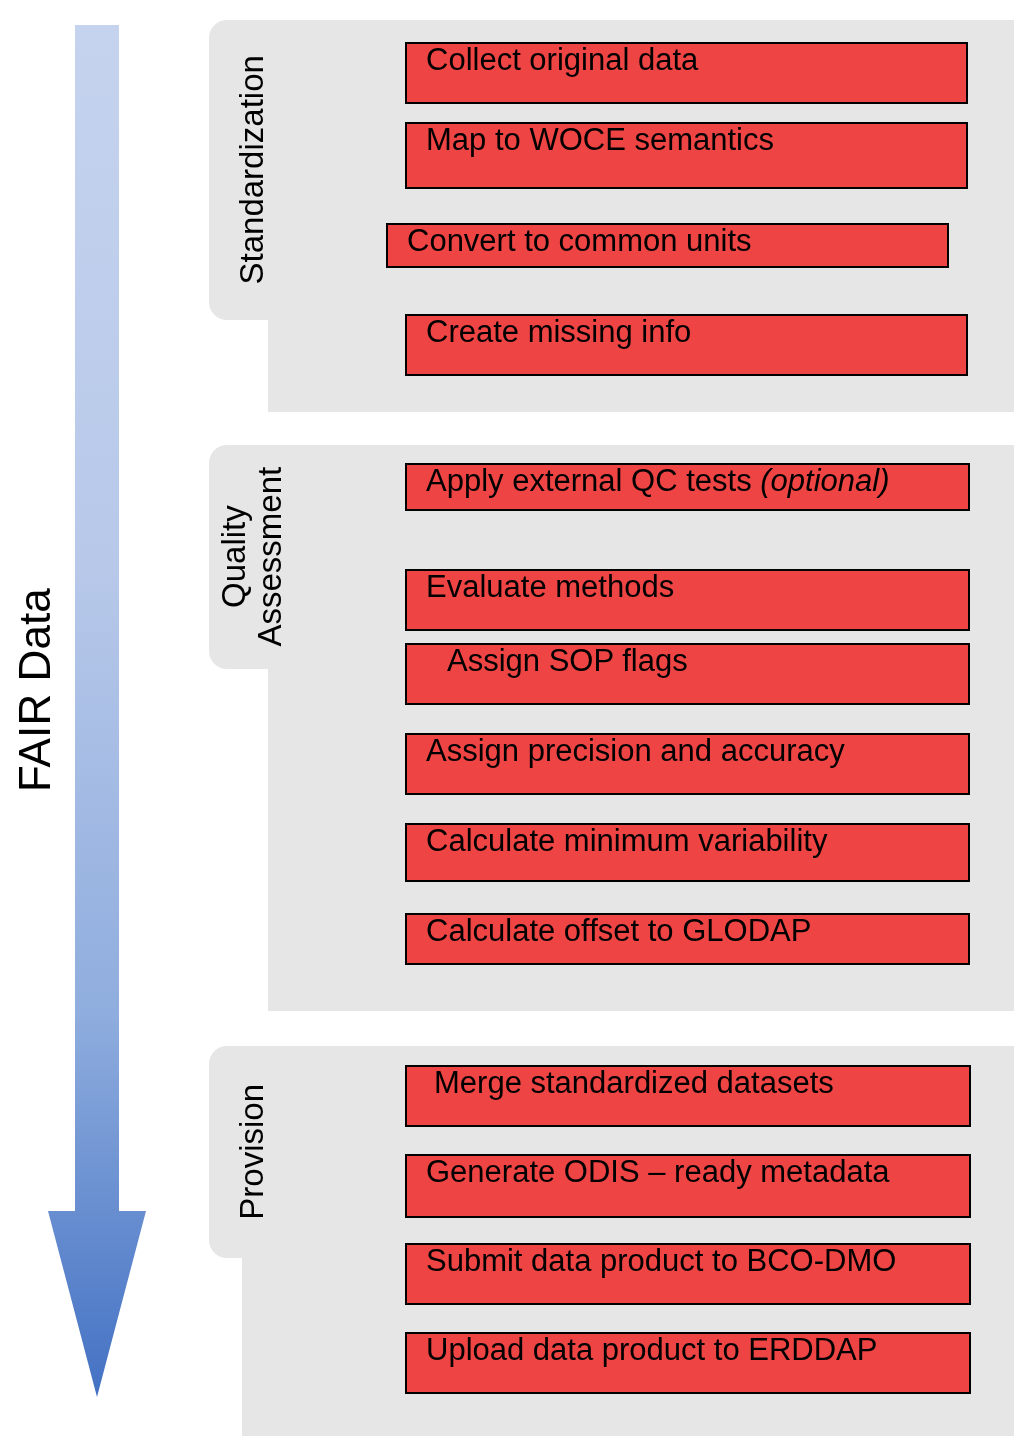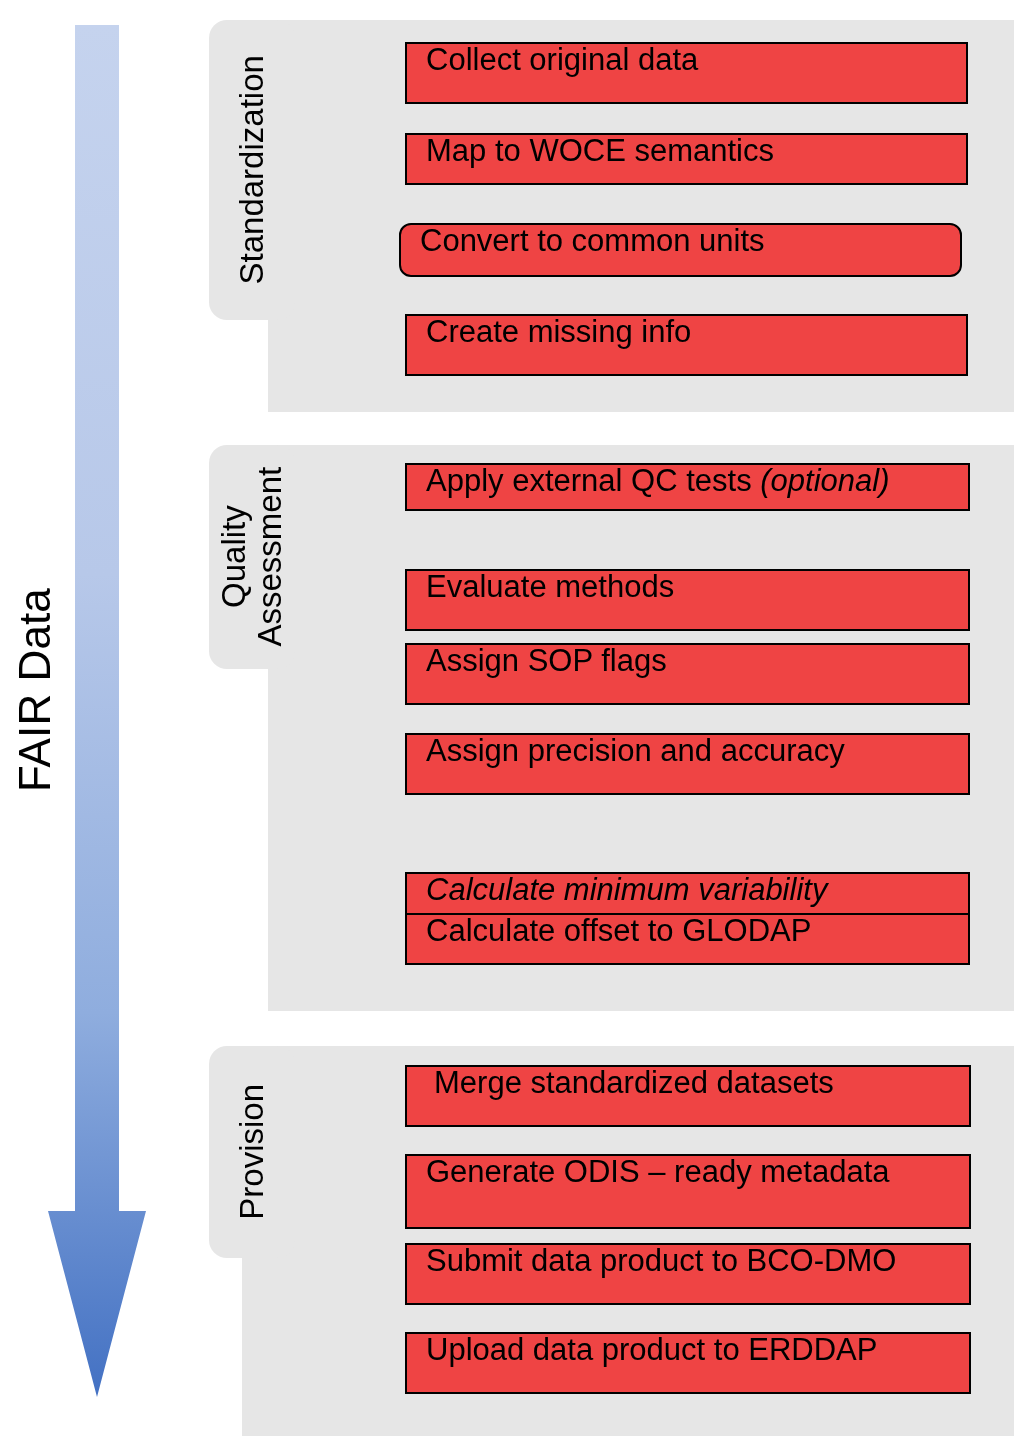--- a/index.html
+++ b/index.html
@@ -126,24 +126,24 @@
     <div class="stage-panel" style="left:268px; top:20px; width:746px; height:392px;"></div>
     <div class="stage-tab" style="left:209px; top:20px; width:86px; height:300px;">
       <div class="stage-tab-text">
         <span>Standardization</span>
       </div>
     </div>
     <div class="steps">
       <div class="step-box" style="left:357px; top:42px; width:563px; height:62px;">
         <span class="step-text">Collect original data</span>
       </div>
-      <div class="step-box" style="left:357px; top:133px; width:563px; height:52px;">
+      <div class="step-box" style="left:357px; top:122px; width:563px; height:67px;">
         <span class="step-text">Map to WOCE semantics</span>
       </div>
-      <div class="step-box" style="left:351px; top:223px; width:563px; height:54px;border-radius:12px;">
+      <div class="step-box" style="left:338px; top:223px; width:563px; height:45px;">
         <span class="step-text">Convert to common  units</span>
       </div>
       <div class="step-box" style="left:357px; top:314px; width:563px; height:62px;">
         <span class="step-text">Create missing info</span>
       </div>
     </div>
   </div>
 
   <div class="stage">
     <div class="stage-panel" style="left:268px; top:445px; width:746px; height:566px;"></div>
@@ -153,47 +153,47 @@
         <span class="l2">Assessment</span>
       </div>
     </div>
     <div class="steps">
       <div class="step-box" style="left:357px; top:463px; width:565px; height:48px;">
         <span class="step-text">Apply external QC tests <em>(optional)</em></span>
       </div>
       <div class="step-box" style="left:357px; top:569px; width:565px; height:62px;">
         <span class="step-text">Evaluate methods</span>
       </div>
-      <div class="step-box" style="left:357px; top:643px; width:565px; height:62px;">
+      <div class="step-box" style="left:357px; top:643px; width:565px; height:62px;padding-left:21px;">
         <span class="step-text">Assign SOP flags</span>
       </div>
       <div class="step-box" style="left:357px; top:733px; width:565px; height:62px;">
         <span class="step-text">Assign precision and accuracy</span>
       </div>
-      <div class="step-box" style="left:357px; top:872px; width:565px; height:78px;font-style:italic;">
+      <div class="step-box" style="left:357px; top:823px; width:565px; height:59px;">
         <span class="step-text">Calculate minimum variability</span>
       </div>
       <div class="step-box" style="left:357px; top:913px; width:565px; height:52px;">
         <span class="step-text">Calculate offset to GLODAP</span>
       </div>
     </div>
   </div>
 
   <div class="stage">
     <div class="stage-panel" style="left:242px; top:1046px; width:772px; height:390px;"></div>
     <div class="stage-tab" style="left:209px; top:1046px; width:86px; height:212px;">
       <div class="stage-tab-text">
         <span>Provision</span>
       </div>
     </div>
     <div class="steps">
       <div class="step-box" style="left:357px; top:1065px; width:566px; height:62px;padding-left:8px;">
         <span class="step-text">Merge standardized datasets</span>
       </div>
-      <div class="step-box" style="left:357px; top:1154px; width:566px; height:75px;">
+      <div class="step-box" style="left:357px; top:1154px; width:566px; height:64px;">
         <span class="step-text">Generate ODIS – ready metadata</span>
       </div>
       <div class="step-box" style="left:357px; top:1243px; width:566px; height:62px;">
         <span class="step-text">Submit data product to BCO-DMO</span>
       </div>
       <div class="step-box" style="left:357px; top:1332px; width:566px; height:62px;">
         <span class="step-text">Upload data product to ERDDAP</span>
       </div>
     </div>
   </div>

